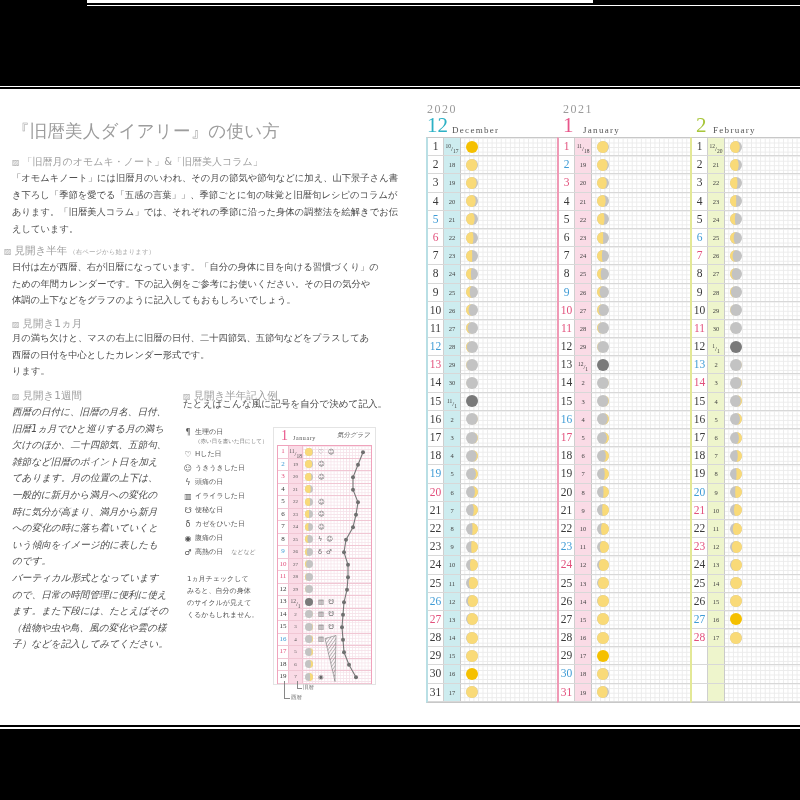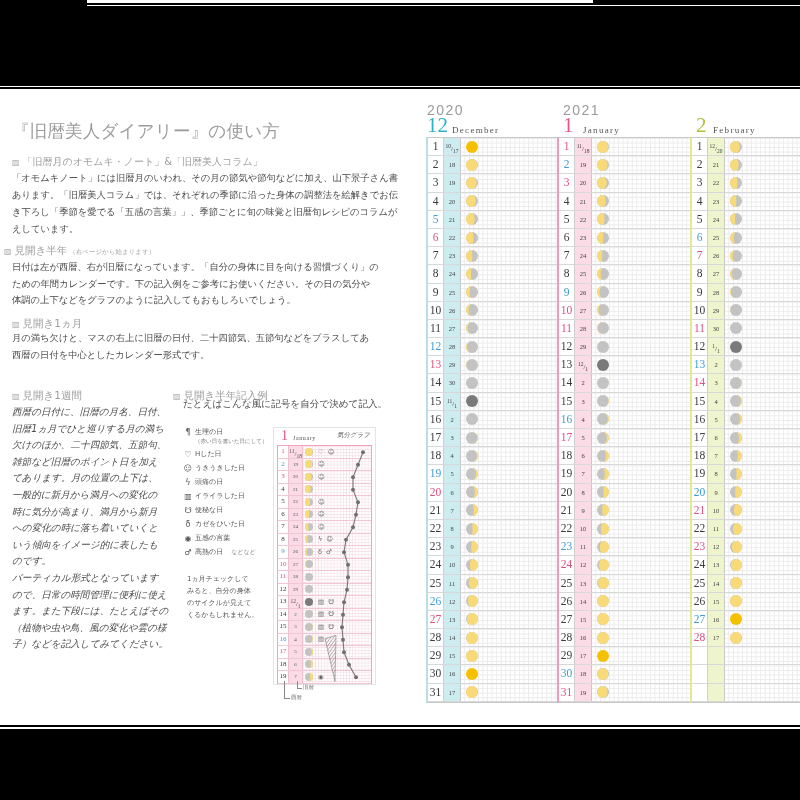--- a/index.html
+++ b/index.html
@@ -61,21 +61,21 @@
   .mini-row { display: flex; height: 12.5px; border-bottom: 1px solid #f1c7d4; }
   .m-date { width: 11px; flex: none; background: #fff; border-right: 1px solid #f0bfcf; font-family: "Liberation Serif", serif; font-size: 7px; text-align: center; line-height: 11.5px; }
   .m-lunar { width: 14px; flex: none; background: #fadbe6; border-right: 1px solid #f0bfcf; font-family: "Liberation Serif", serif; font-size: 5px; text-align: center; line-height: 11.5px; color: #555; }
   .m-moon { width: 12px; flex: none; display: flex; align-items: center; justify-content: center; }
   .m-sym { display: flex; align-items: center; gap: 4px; padding-left: 3px; font-size: 6.5px; color: #666; }
   .mini-graph { position: absolute; left: 0; top: 0; }
   .bracket { border-left: 1px solid #888; border-bottom: 1px solid #888; }
   .bracket-label { font-size: 5.5px; color: #777; white-space: nowrap; }
 
   
-  .year { top: 102px; font-family: Liberation Sans, sans-serif; font-size: 14px; color: #9a9a9a; letter-spacing: 1.5px; }
+  .year { top: 102px; font-family: Liberation Serif, serif; font-size: 12px; color: #9a9a9a; letter-spacing: 1.5px; }
   .month { position: absolute; top: 137px; height: 566px; }
   .m0 { left: 426px; width: 131px; }
   .m1 { left: 557px; width: 133px; }
   .m2 { left: 690px; width: 110px; }
   .month-num { position: absolute; top: -23px; font-family: "Liberation Serif", serif; font-size: 21px; line-height: 22px; color: var(--accent); }
   .month-name { position: absolute; top: -12px; font-family: "Liberation Serif", serif; font-size: 9px; letter-spacing: 1.3px; color: #555; white-space: nowrap; }
   .m0 .month-num { left: 1px; } .m0 .month-name { left: 26px; }
   .m1 .month-num { left: 6px; } .m1 .month-name { left: 26px; }
   .m2 .month-num { left: 6px; } .m2 .month-name { left: 23px; }
   .rows {
@@ -104,40 +104,41 @@
 <div class="abs frame-bottom-line"></div>
 <div class="abs frame-bottom"></div>
 
 <div class="abs title">『旧暦美人ダイアリー』の使い方</div>
 
 <div class="abs sec-head" style="left:12px; top:155px;">
   <span class="ic">▨</span><span>「旧暦月のオモムキ・ノート」&amp;「旧暦美人コラム」</span>
 </div>
 <div class="abs lines lines-a" style="left:12px; top:169px; width:386px;">
     <div class="line">「オモムキノート」には旧暦月のいわれ、その月の節気や節句などに加え、山下景子さん書</div>
+    <div class="line">き下ろし「季節を愛でる「五感の言葉」」、季節ごとに旬の味覚と旧暦旬レシピのコラムが</div>
     <div class="line">あります。「旧暦美人コラム」では、それぞれの季節に沿った身体の調整法を絵解きでお伝</div>
-    <div class="line">き下ろし「季節を愛でる「五感の言葉」」、季節ごとに旬の味覚と旧暦旬レシピのコラムが</div>
     <div class="line">えしています。</div>
   </div>
 
 <div class="abs sec-head" style="left:4px; top:244px; font-size:10.5px;">
   <span class="ic">▨</span><span>見開き半年</span><span class="small">（右ページから始まります）</span>
 </div>
 <div class="abs lines lines-a lines-b" style="left:12px; top:259px; width:386px;">
     <div class="line">日付は左が西暦、右が旧暦になっています。「自分の身体に目を向ける習慣づくり」の</div>
     <div class="line">ための年間カレンダーです。下の記入例をご参考にお使いください。その日の気分や</div>
     <div class="line">体調の上下などをグラフのように記入してもおもしろいでしょう。</div>
   </div>
 
 <div class="abs sec-head" style="left:12px; top:317px; font-size:10.5px;">
   <span class="ic">▨</span><span>見開き1ヵ月</span>
 </div>
 <div class="abs lines lines-a lines-b" style="left:12px; top:330px; width:386px;">
     <div class="line">月の満ち欠けと、マスの右上に旧暦の日付、二十四節気、五節句などをプラスしてあ</div>
     <div class="line">西暦の日付を中心としたカレンダー形式です。</div>
+    <div class="line">ります。</div>
   </div>
 
 <div class="abs sec-head" style="left:12px; top:389px; font-size:10.5px;">
   <span class="ic">▨</span><span>見開き1週間</span>
 </div>
 <div class="abs lines lines-c" style="left:12px; top:404px; width:166px;">
     <div class="line">西暦の日付に、旧暦の月名、日付、</div>
     <div class="line">旧暦1ヵ月でひと巡りする月の満ち</div>
     <div class="line">欠けのほか、二十四節気、五節句、</div>
     <div class="line">雑節など旧暦のポイント日を加え</div>
@@ -147,21 +148,21 @@
     <div class="line">への変化の時に落ち着いていくと</div>
     <div class="line">いう傾向をイメージ的に表したも</div>
     <div class="line">のです。</div>
     <div class="line">バーティカル形式となっています</div>
     <div class="line">ので、日常の時間管理に便利に使え</div>
     <div class="line">ます。また下段には、たとえばその</div>
     <div class="line">（植物や虫や鳥、風の変化や雲の様</div>
     <div class="line">子）などを記入してみてください。</div>
   </div>
 
-<div class="abs sec-head" style="left:173px; top:389px; font-size:10.5px;">
+<div class="abs sec-head" style="left:183px; top:389px; font-size:10.5px;">
   <span class="ic">▨</span><span>見開き半年記入例</span>
 </div>
 <div class="abs sub-title">たとえばこんな風に記号を自分で決めて記入。</div>
 
 <div class="abs legend">
     <div class="legend-item first">
       <span class="lg-icon">¶</span>
       <span class="lg-text">
         <span>生理の日</span>
         <span class="lg-note">（赤い日を書いた日にして）</span>
@@ -199,21 +200,21 @@
     </div>
     <div class="legend-item">
       <span class="lg-icon">δ</span>
       <span class="lg-text">
         <span>カゼをひいた日</span>
       </span>
     </div>
     <div class="legend-item">
       <span class="lg-icon">◉</span>
       <span class="lg-text">
-        <span>五感の言葉</span>
+        <span>腹痛の日</span>
       </span>
     </div>
     <div class="legend-item">
       <span class="lg-icon">♂</span>
       <span class="lg-text">
         <span>高熱の日<span class="lg-suffix">などなど</span></span>
       </span>
     </div>
   </div>
 

